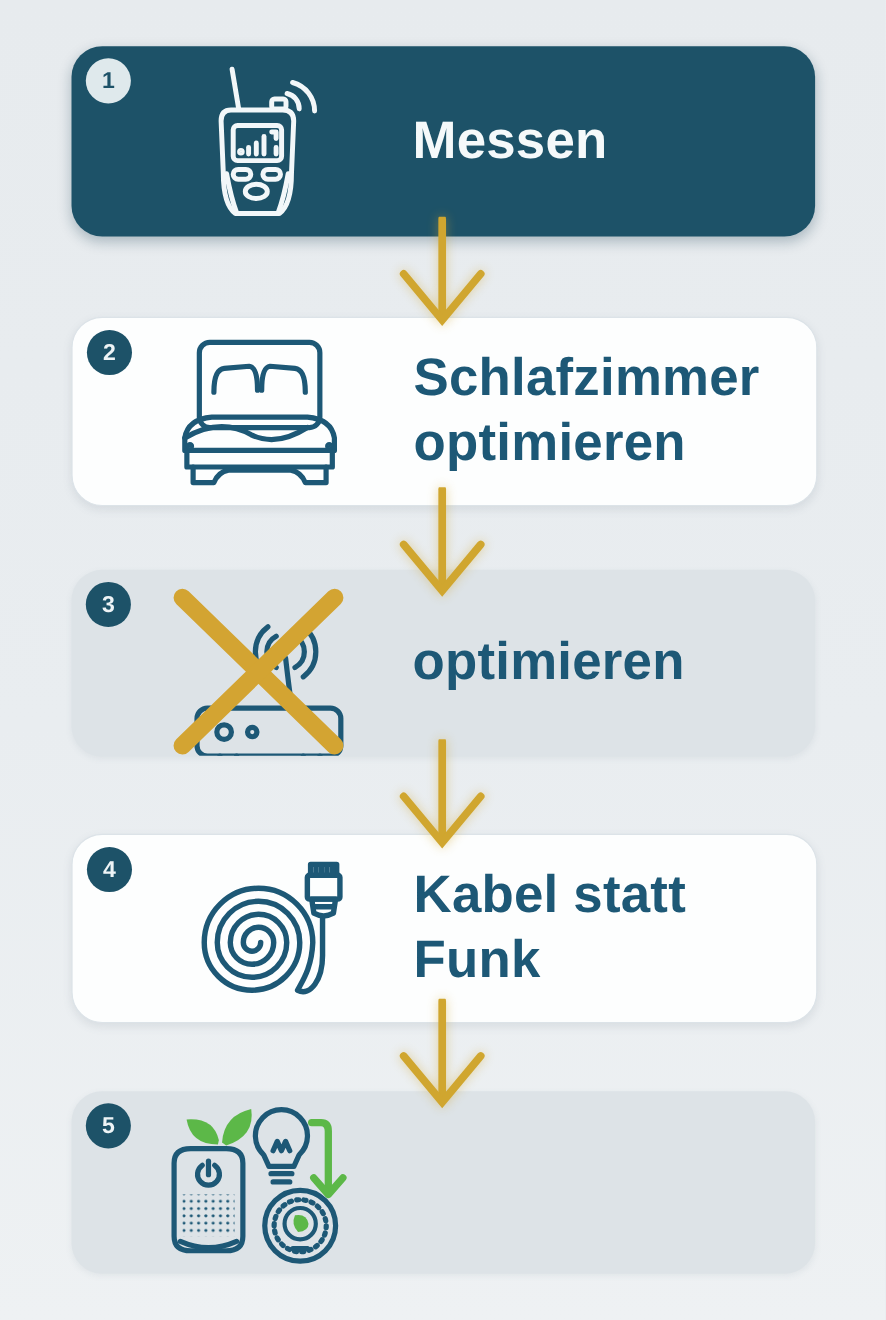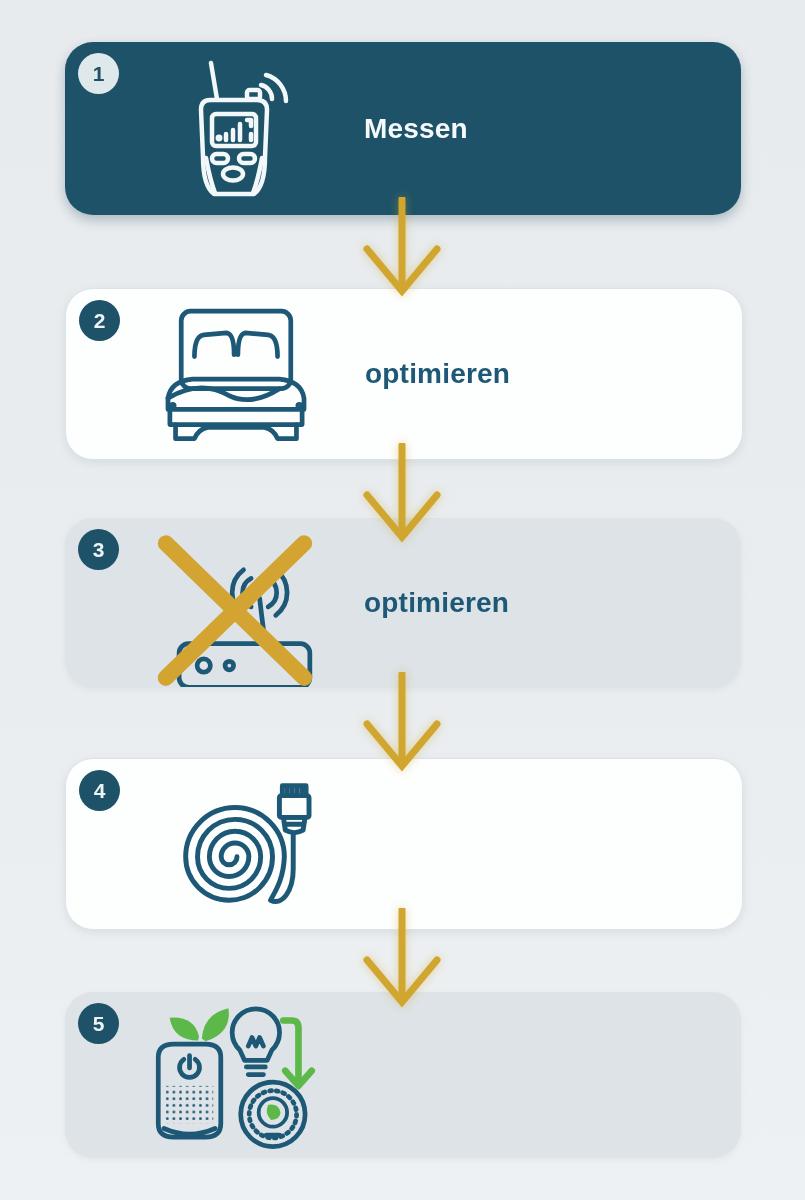--- a/index.html
+++ b/index.html
@@ -24,22 +24,22 @@
     display:flex;align-items:center;justify-content:center;
     font-size:21px;font-weight:700;
   }
   .badge-light{background:#dfe9ec;color:#1d5268;}
   .badge-dark{background:#1d5268;color:#eef4f6;}
   .icon-box{
     position:absolute;left:80px;top:0;height:100%;width:180px;
     display:flex;align-items:center;justify-content:center;
   }
   .title{
-    position:absolute;left:299px;top:50%;transform:translateY(-50%);
-    font-size:28px;font-weight:700;line-height:1.22;color:#1d5876;letter-spacing:.2px;
+    position:absolute;left:310px;top:50%;transform:translateY(-50%);
+    font-size:48px;font-weight:700;line-height:1.22;color:#1d5876;letter-spacing:.2px;
   }
   .title span{display:block;}
   .title-light{color:#f5f9fa;}
   .flow-arrow{
     position:absolute;left:357px;width:90px;height:100px;z-index:6;
     filter:drop-shadow(0 0 5px rgba(208,166,47,.45));
   }
   .a1{top:197px;} .a2{top:443px;} .a3{top:672px;} .a4{top:908px;}
   svg{display:block;}
 </style>
@@ -90,20 +90,21 @@
         <path d="M92 54 Q92 32 100 31 L124 33 Q134 34 134 56"></path>
         <path d="M18 112 L18 100 Q21 82 44 80 L136 80 Q159 82 162 100 L162 112"></path>
         <path d="M18 100 Q52 80 82 97 Q106 109 136 90"></path>
         <rect x="20" y="112" width="140" height="16"></rect>
         <path d="M26 128 V143 H46 Q50 133 60 131 H120 Q130 133 134 143 H154 V128"></path>
         <circle cx="23" cy="108" r="1.5" fill="#1d5876"></circle>
         <circle cx="157" cy="108" r="1.5" fill="#1d5876"></circle>
       </svg>
     </div>
     <div class="title">
+      <span>Schlafzimmer</span>
         <span>optimieren</span>
     </div>
   </div>
 
   <svg class="flow-arrow a2" viewBox="0 0 90 100" fill="none" stroke="#d0a62f" stroke-width="7" stroke-linecap="round">
     <line x1="45" y1="2" x2="45" y2="90"></line>
       <path d="M10 52 L45 94 L80 52"></path>
   </svg>
 
   <div class="card card-gray c3">
@@ -157,20 +158,24 @@
         <path d="M133 48 H155 L153 61 Q144 66 135 61 Z"></path>
         <path d="M136 55 H152"></path>
         <rect x="129" y="26" width="30" height="22" rx="2"></rect>
         <path d="M132 26 V16 H156 V26"></path>
         <path d="M137 17 V25"></path>
         <path d="M142 17 V25"></path>
         <path d="M147 17 V25"></path>
         <path d="M152 17 V25"></path>
       </svg>
     </div>
+    <div class="title">
+      <span>Kabel statt Funk</span>
+        <span></span>
+    </div>
   </div>
 
   <svg class="flow-arrow a4" viewBox="0 0 90 100" fill="none" stroke="#d0a62f" stroke-width="7" stroke-linecap="round">
     <line x1="45" y1="2" x2="45" y2="90"></line>
       <path d="M10 52 L45 94 L80 52"></path>
   </svg>
 
   <div class="card card-gray c5">
     <div class="badge badge-dark">5</div>
     <div class="icon-box">

